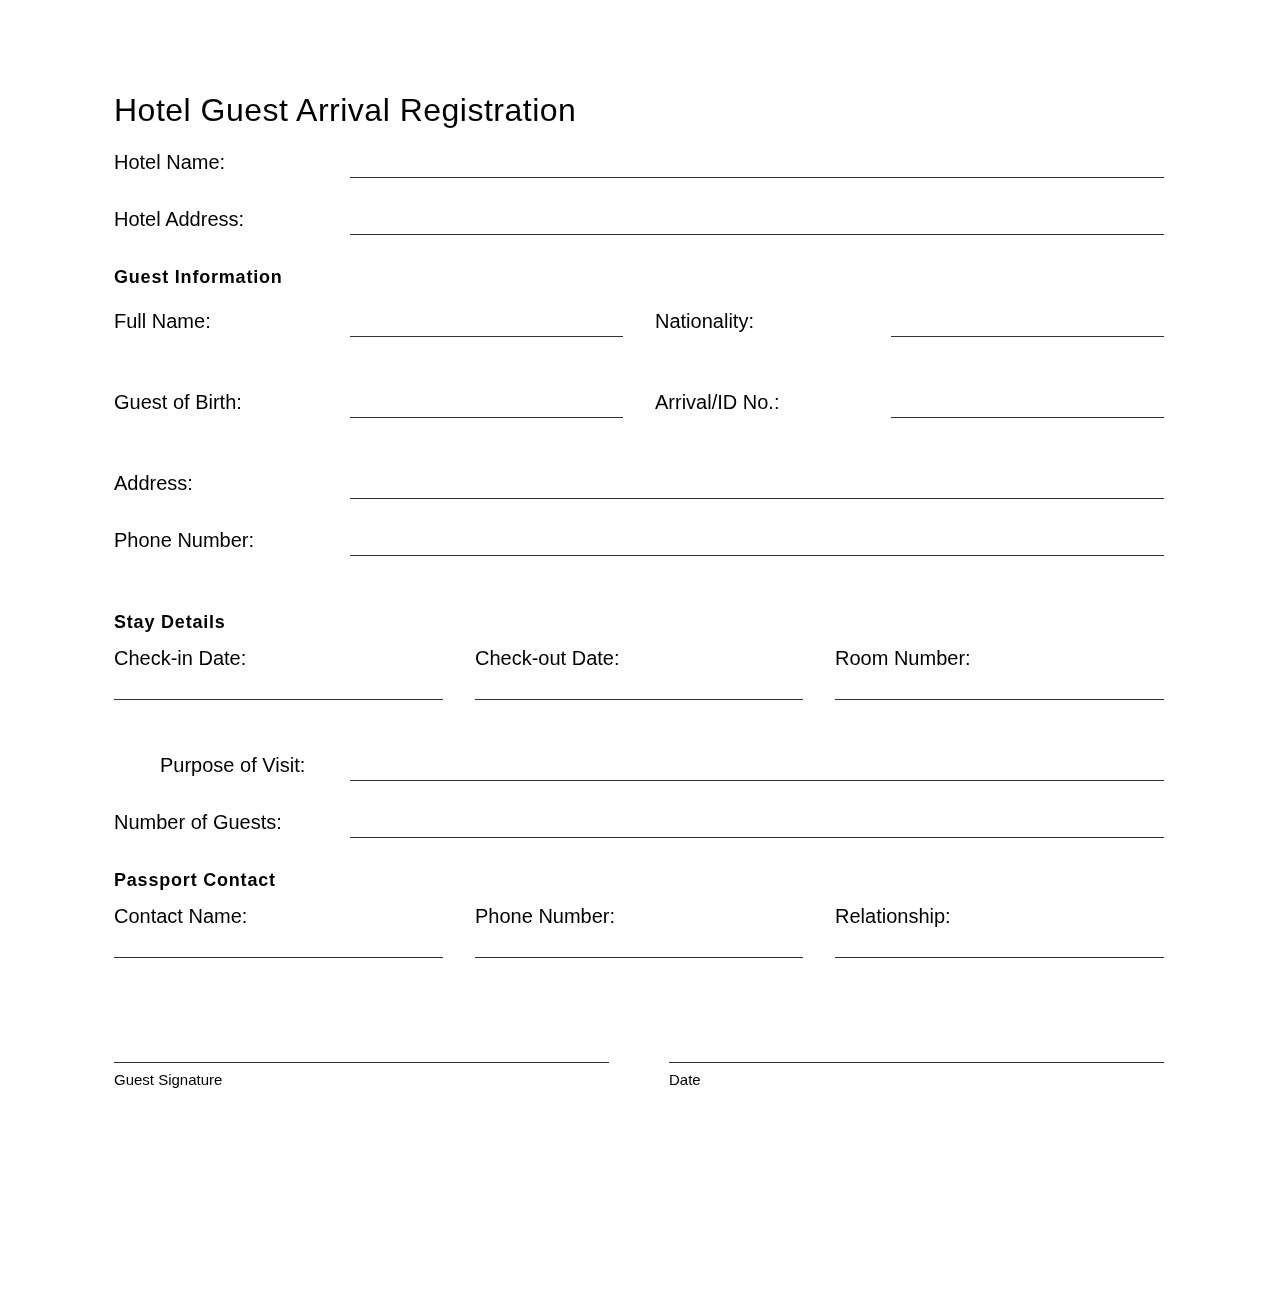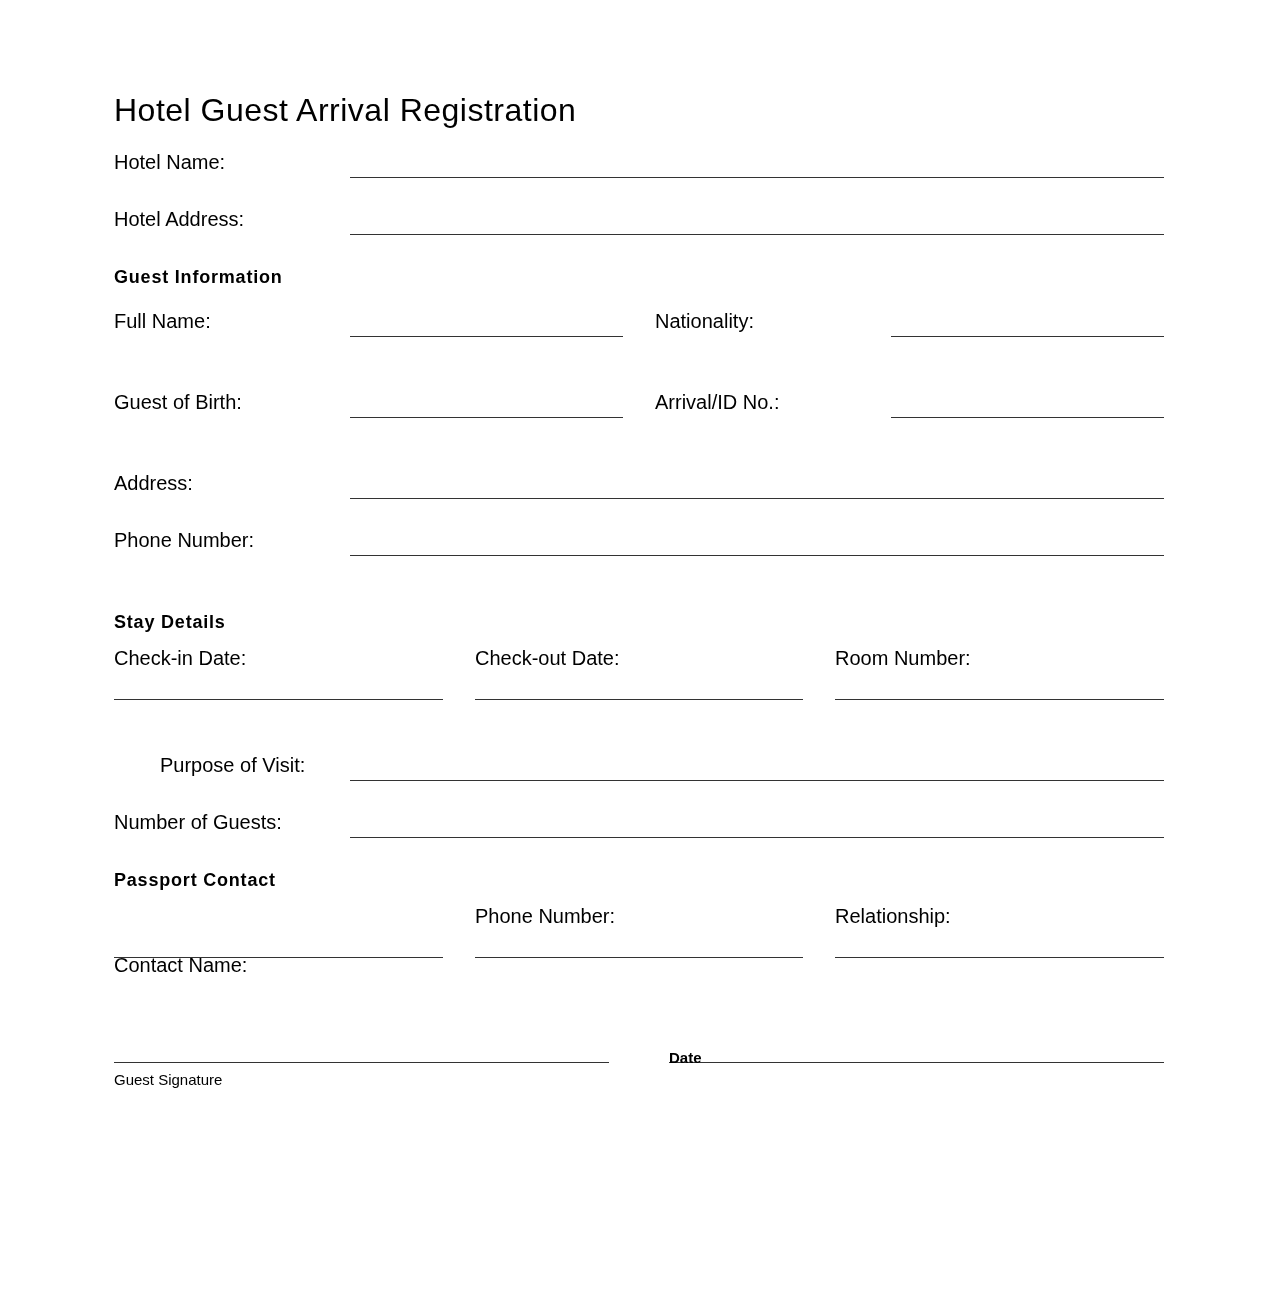--- a/index.html
+++ b/index.html
@@ -56,28 +56,28 @@
   <div class="abs line" style="left:835px; top:699px; width:329px;"></div>
 
   <div class="abs label" style="left:114px; top:755px;margin-left:46px;">Purpose of Visit:</div>
   <div class="abs line" style="left:350px; top:780px; width:814px;"></div>
 
   <div class="abs label" style="left:114px; top:812px;">Number of Guests:</div>
   <div class="abs line" style="left:350px; top:837px; width:814px;"></div>
 
   <div class="abs section" style="left:114px; top:869px;">Passport Contact</div>
 
-  <div class="abs label" style="left:114px; top:955px;text-align:right;">Contact Name:</div>
+  <div class="abs label" style="left:114px; top:906px;text-align:right;">Contact Name:</div>
   <div class="abs line" style="left:114px; top:957px; width:329px;"></div>
 
   <div class="abs label" style="left:475px; top:906px;">Phone Number:</div>
   <div class="abs line" style="left:475px; top:957px; width:328px;"></div>
 
   <div class="abs label" style="left:835px; top:906px;">Relationship:</div>
   <div class="abs line" style="left:835px; top:957px; width:329px;"></div>
 
   <div class="abs line" style="left:114px; top:1062px; width:495px;"></div>
   <div class="abs small" style="left:114px; top:1071px;text-align:center;">Guest Signature</div>
 
   <div class="abs line" style="left:669px; top:1062px; width:495px;"></div>
-  <div class="abs small" style="left:669px; top:1049px;font-weight:bold;">Date</div>
+  <div class="abs small" style="left:669px; top:1071px;">Date</div>
 
 </div>
 
 </body></html>

